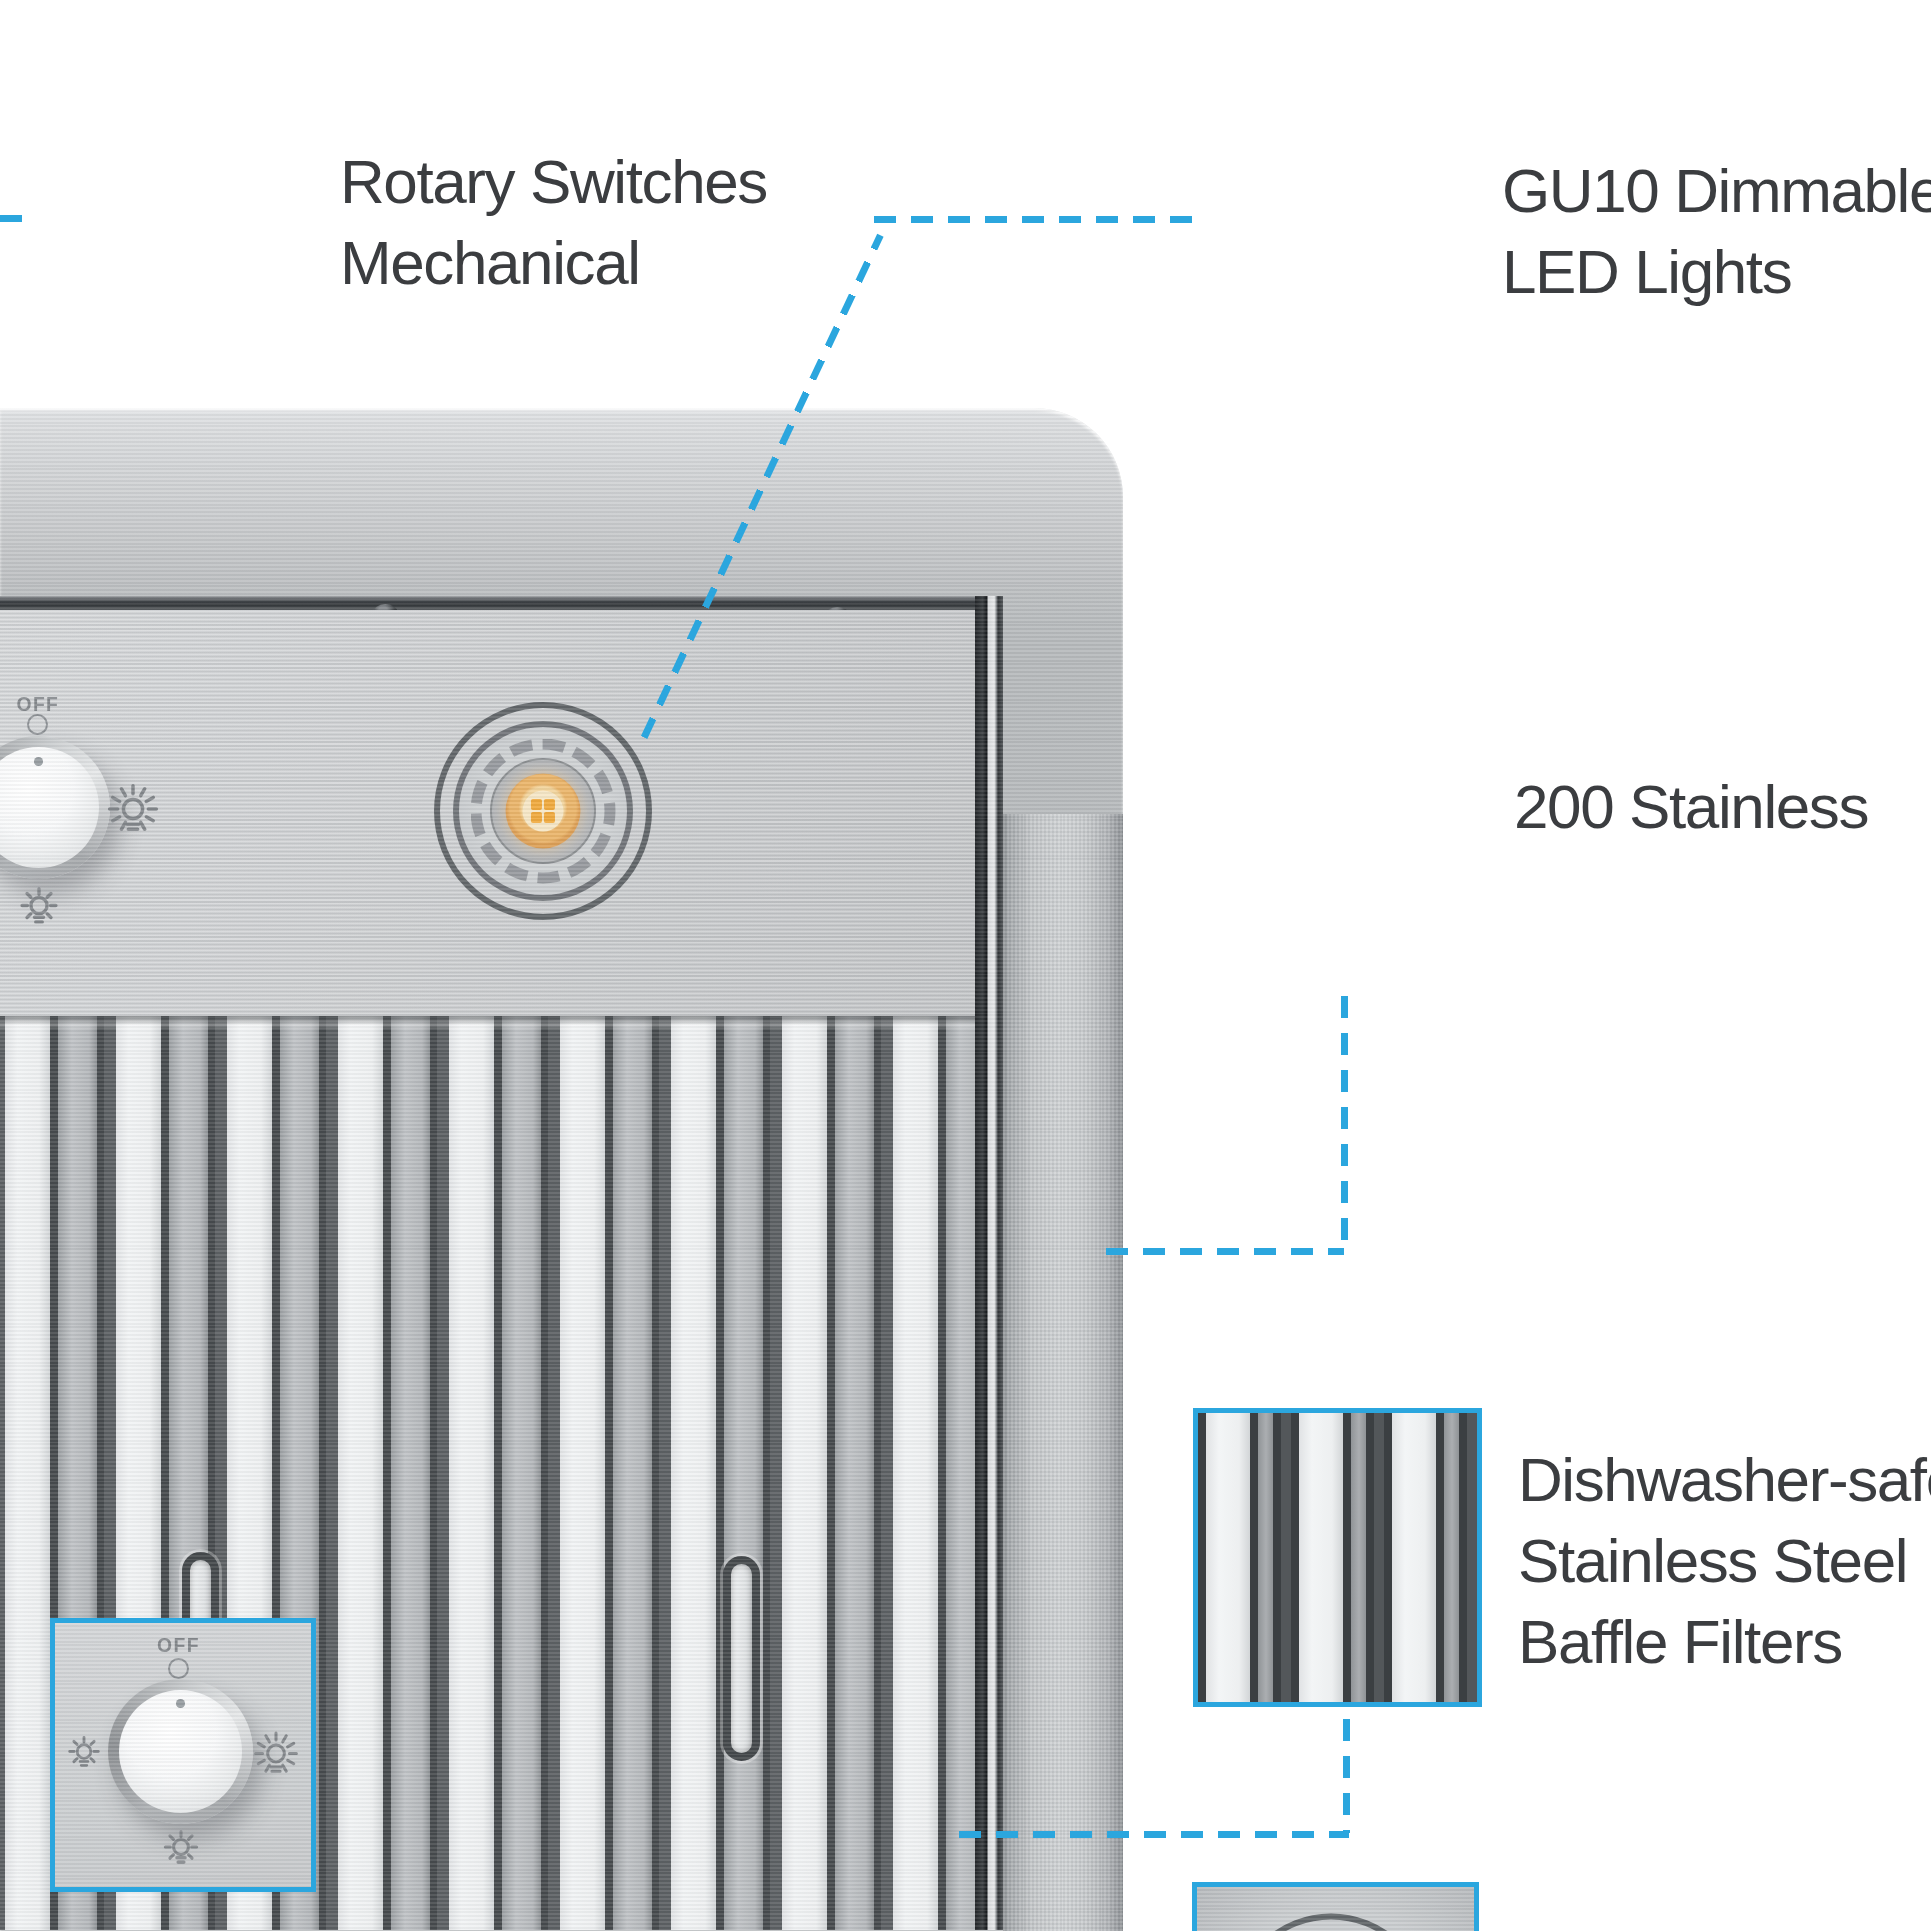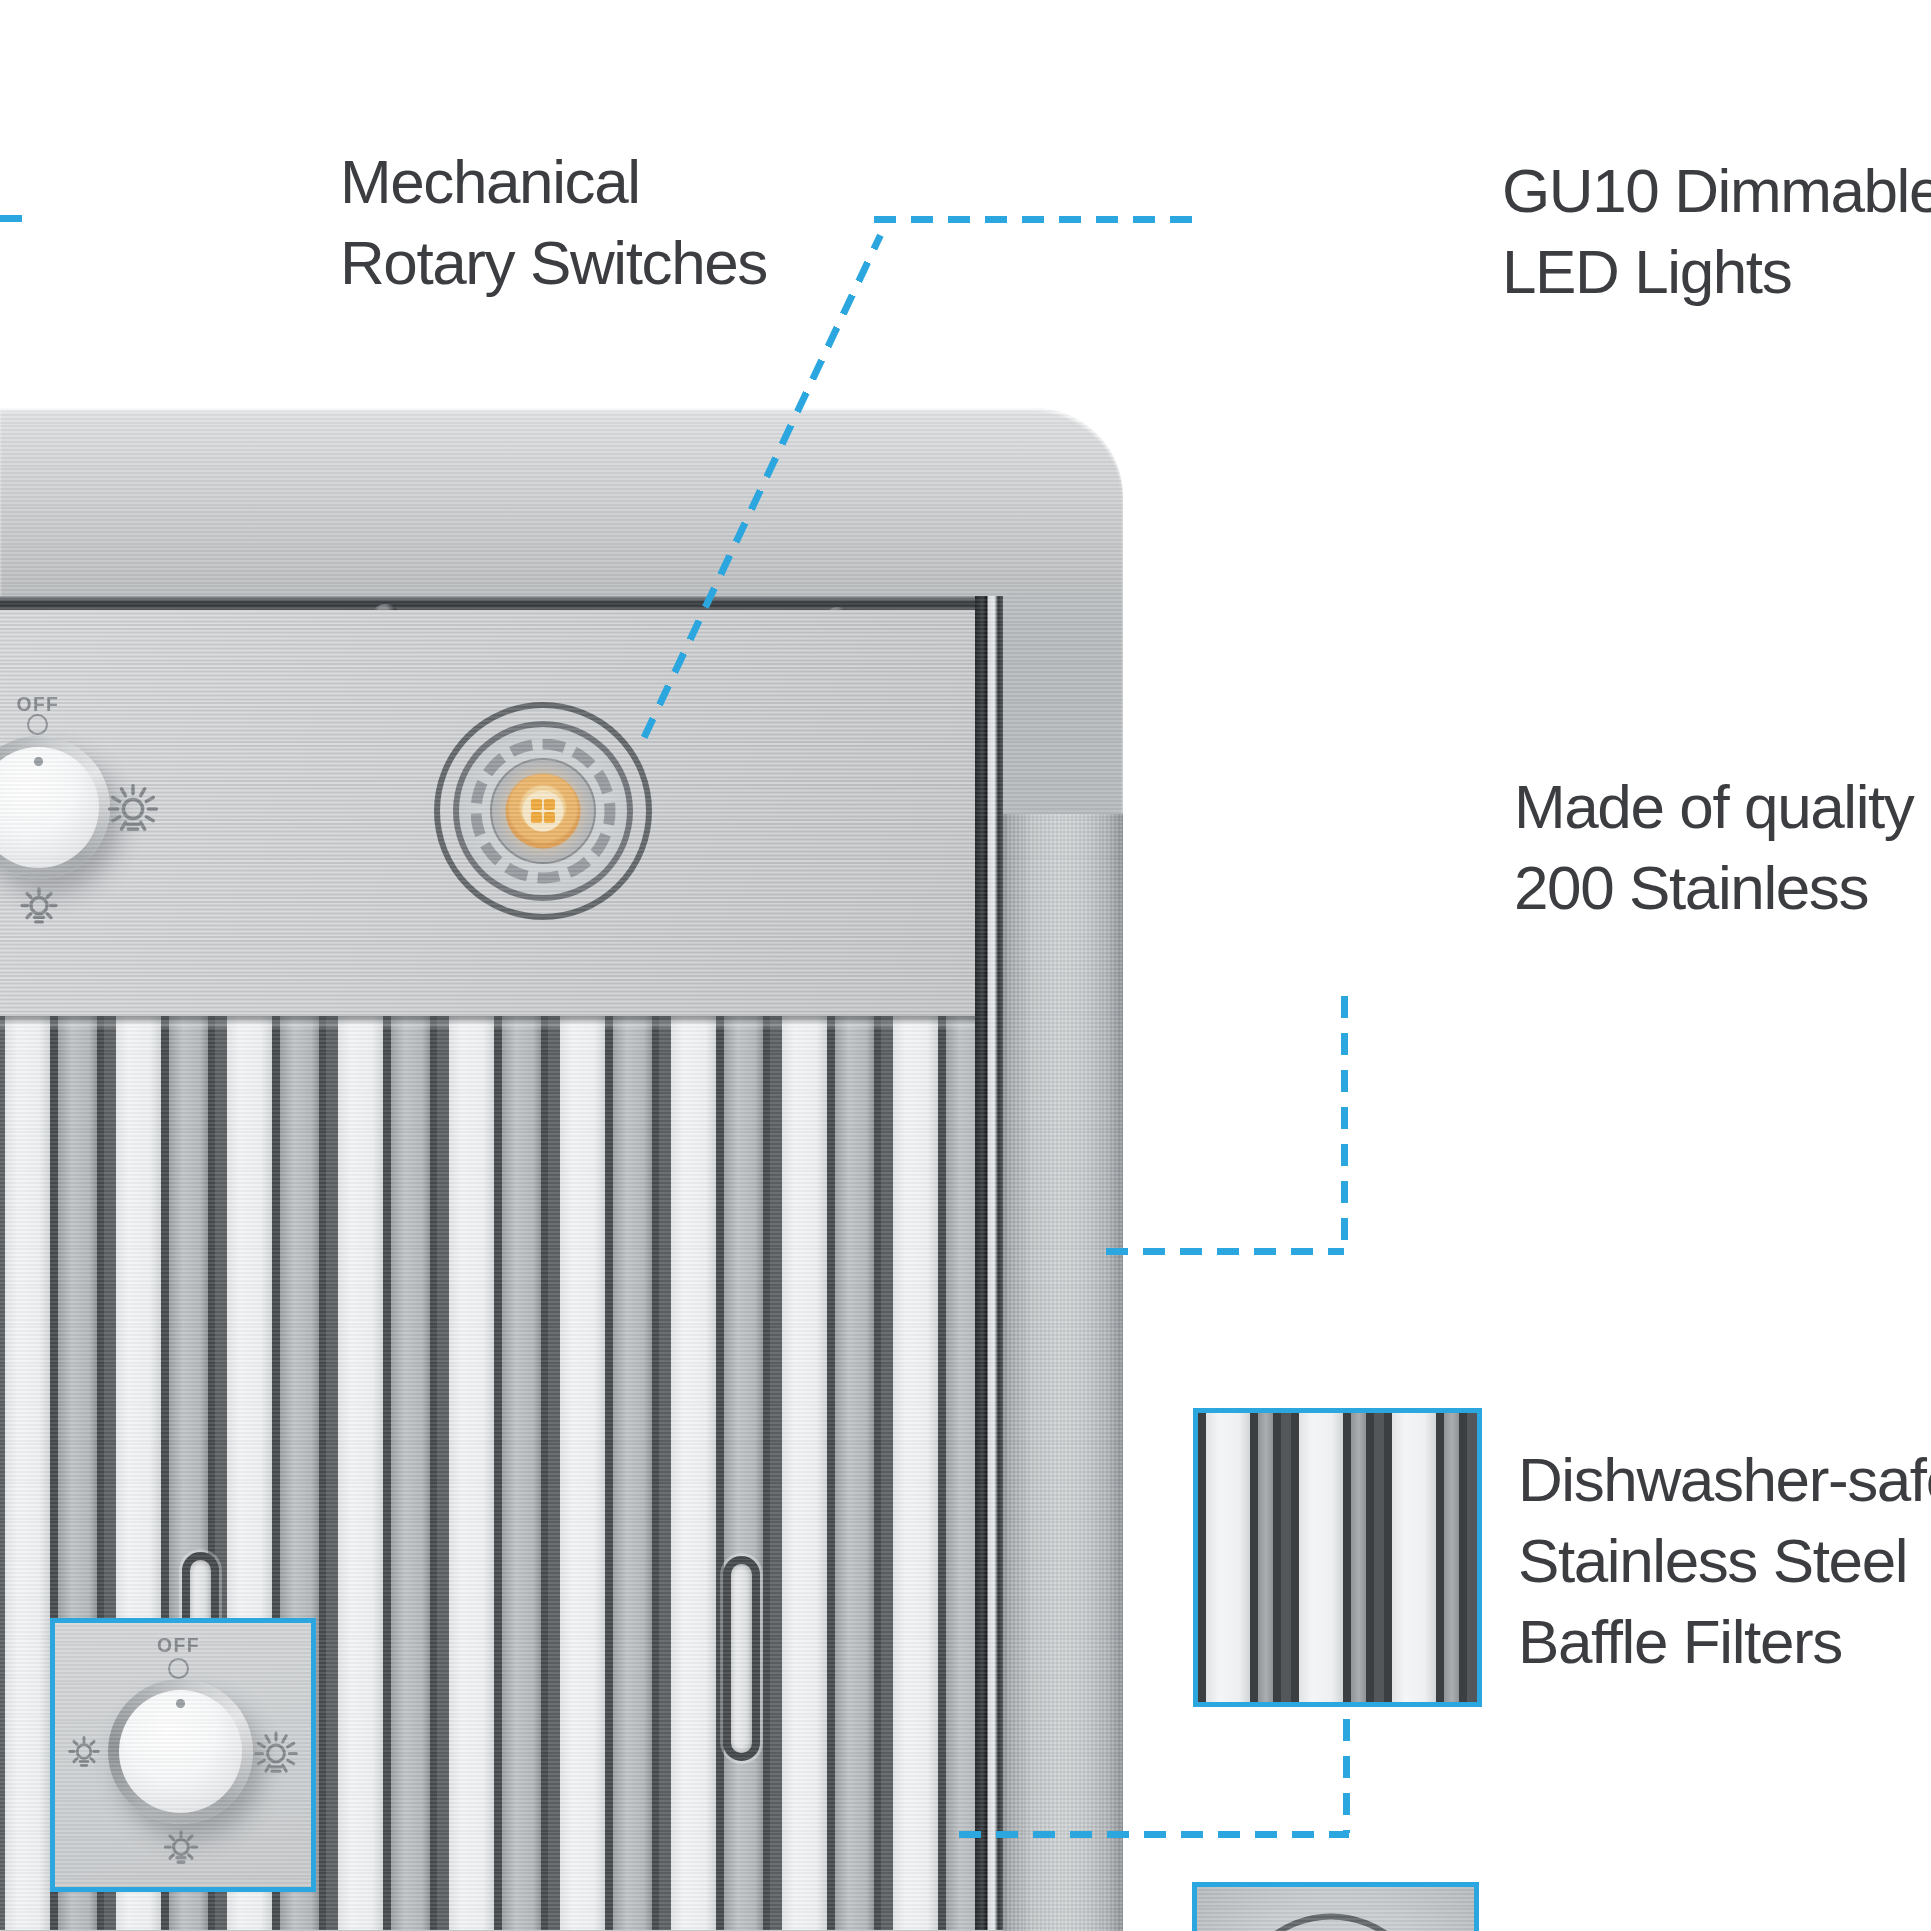--- a/index.html
+++ b/index.html
@@ -175,37 +175,36 @@
         <use href="#sym-bulb"></use>
       </svg>
     <svg class="abs icon" style="left:193px;top:106px;" width="56" height="56" viewBox="0 0 48 48">
         <use href="#sym-sun"></use>
       </svg>
     <svg class="abs icon" style="left:102px;top:206px;" width="48" height="48" viewBox="0 0 40 40">
         <use href="#sym-bulb"></use>
       </svg>
   </div>
   <div class="label" style="left:340px;top:141px;">
+    <div>Rotary Switches</div>
     <div>Mechanical</div>
-    <div>Rotary Switches</div>
   </div>
 
   <div class="abs callout box2 brush-h" style="left:1192px;top:85px;width:287px;height:284px;">
     <div class="led-wrap" style="left:134px;top:126px;">
       <div class="circ led-c1" style="width:199px;height:199px;"></div>
 
     </div>
   </div>
   <div class="label" style="left:1502px;top:150px;">
     <div>GU10 Dimmable</div>
     <div>LED Lights</div>
   </div>
 
   <div class="label" style="left:1514px;top:766px;">
-    <div>Made of quality</div>
     <div>200 Stainless</div>
   </div>
 
   <div class="abs callout box4" style="left:1193px;top:1408px;width:289px;height:299px;"></div>
   <div class="label" style="left:1518px;top:1439px;">
     <div>Dishwasher-safe</div>
     <div>Stainless Steel</div>
     <div>Baffle Filters</div>
   </div>
 

